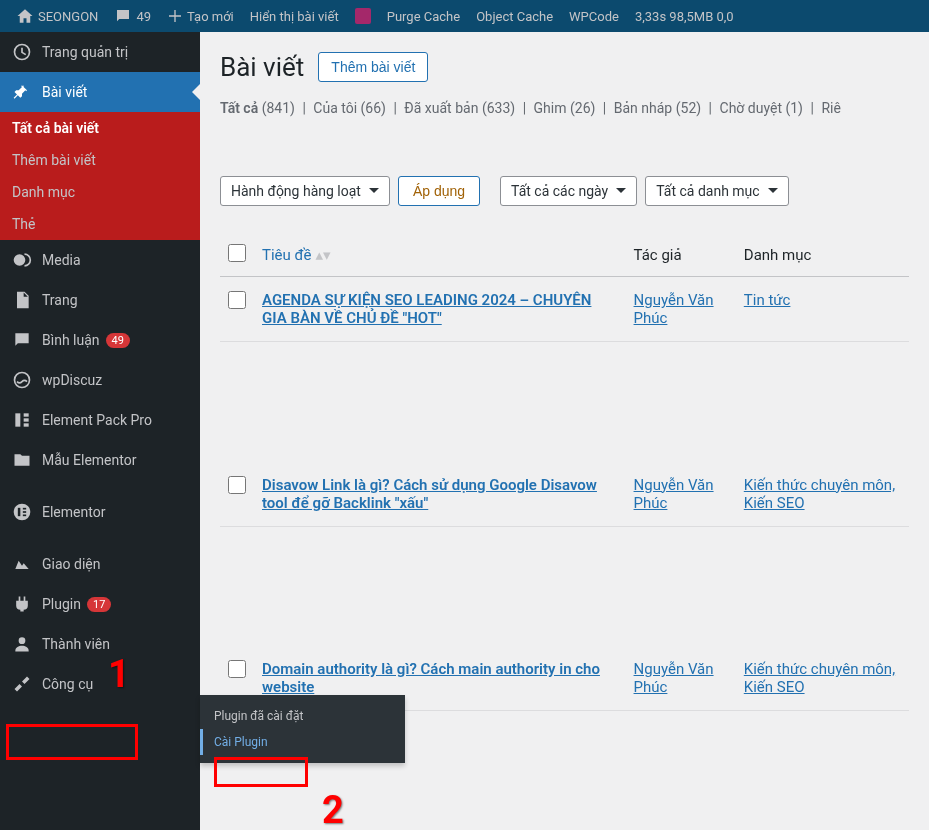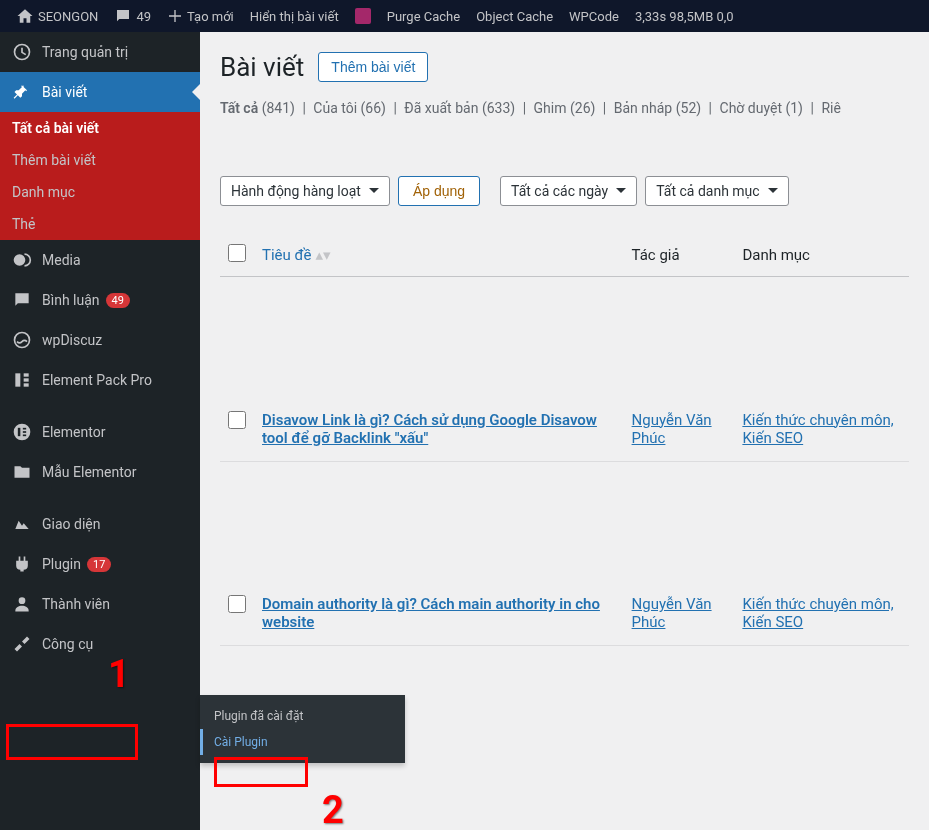--- a/index.html
+++ b/index.html
@@ -13,21 +13,21 @@
       font-size: 13px;
       width: 929px;
       height: 830px;
       overflow: hidden;
       position: relative;
     }
     
     
     .admin-bar {
       height: 32px;
-      background: #0f172a;
+      background: #0c4a6e;
       color: #c3c4c7;
       display: flex;
       align-items: center;
       padding: 0 8px;
       font-size: 13px;
     }
     .admin-bar-item {
       display: flex;
       align-items: center;
       padding: 0 8px;
@@ -371,20 +371,28 @@
     <div class="menu-item">
       <span class="menu-icon">
         <svg width="20" height="20" viewBox="0 0 24 24" fill="currentColor">
             <circle cx="9" cy="12" r="7"></circle>
             <path d="M15 5a7 7 0 0 1 0 14" fill="none" stroke="currentColor" stroke-width="2"></path>
           </svg>
       </span>
       <span class="menu-label">Media</span>
     </div>
 
+    <div class="menu-item">
+      <span class="menu-icon">
+        <svg width="20" height="20" viewBox="0 0 24 24" fill="currentColor">
+            <path d="M6 2h9l5 5v15H6V2zm8 1v5h5"></path>
+          </svg>
+      </span>
+      <span class="menu-label">Trang</span>
+    </div>
 
     <div class="menu-item">
       <span class="menu-icon">
         <svg width="20" height="20" viewBox="0 0 24 24" fill="currentColor">
             <path d="M4 4h16v12H7l-3 3V4z"></path>
           </svg>
       </span>
       <span class="menu-label">Bình luận</span>
       <span class="menu-badge">49</span>
     </div>
@@ -402,42 +410,42 @@
     <div class="menu-item">
       <span class="menu-icon">
         <svg width="20" height="20" viewBox="0 0 24 24" fill="currentColor">
             <rect x="4" y="4" width="6" height="16"></rect>
             <rect x="14" y="4" width="6" height="4"></rect>
             <rect x="14" y="10" width="6" height="4"></rect>
             <rect x="14" y="16" width="6" height="4"></rect>
           </svg>
       </span>
       <span class="menu-label">Element Pack Pro</span>
+    </div>
+
+    <div class="menu-item">
+      <span class="menu-icon">
+        <svg width="20" height="20" viewBox="0 0 24 24" fill="currentColor">
+            <path d="M3 5h7l2 2h9v12H3V5z"></path>
+          </svg>
+      </span>
+      <span class="menu-label">Mẫu Elementor</span>
     </div>
 
     <div class="menu-item" style="margin-top:12px;">
       <span class="menu-icon">
         <svg width="20" height="20" viewBox="0 0 24 24" fill="currentColor">
             <circle cx="12" cy="12" r="10"></circle>
             <rect x="7" y="7" width="3" height="10" fill="#1d2327"></rect>
             <rect x="13" y="7" width="4" height="2" fill="#1d2327"></rect>
             <rect x="13" y="11" width="4" height="2" fill="#1d2327"></rect>
             <rect x="13" y="15" width="4" height="2" fill="#1d2327"></rect>
           </svg>
       </span>
       <span class="menu-label">Elementor</span>
-    </div>
-
-    <div class="menu-item">
-      <span class="menu-icon">
-        <svg width="20" height="20" viewBox="0 0 24 24" fill="currentColor">
-            <path d="M3 5h7l2 2h9v12H3V5z"></path>
-          </svg>
-      </span>
-      <span class="menu-label">Mẫu Elementor</span>
     </div>
 
     <div class="menu-item" style="margin-top:12px;">
       <span class="menu-icon">
         <svg width="20" height="20" viewBox="0 0 24 24" fill="currentColor">
             <path d="M4 18l4-10 4 6 2-3 6 7H4z"></path>
           </svg>
       </span>
       <span class="menu-label">Giao diện</span>
     </div>
@@ -510,20 +518,26 @@
     <table class="wp-table">
       <thead>
         <tr>
           <th class="check"><input type="checkbox" style=""></th>
           <th><span>Tiêu đề</span><span class="sort-icon">▴▾</span></th>
           <th class="col-txt">Tác giả</th>
           <th class="col-txt">Danh mục</th>
         </tr>
       </thead>
       <tbody>
+        <tr>
+          <td class="check"><input type="checkbox" style=""></td>
+          <td><a href="#" class="row-title">AGENDA SỰ KIỆN SEO LEADING 2024 – CHUYÊN GIA BÀN VỀ CHỦ ĐỀ "HOT"</a></td>
+          <td><a href="#" class="cell-link">Nguyễn Văn Phúc</a></td>
+          <td><a href="#" class="cell-link">Tin tức</a></td>
+        </tr>
         <tr class="row-spacer">
             <td colspan="4" style="border:none;"></td>
           </tr>
         <tr>
           <td class="check"><input type="checkbox" style=""></td>
           <td><a href="#" class="row-title">Disavow Link là gì? Cách sử dụng Google Disavow tool để gỡ Backlink "xấu"</a></td>
           <td><a href="#" class="cell-link">Nguyễn Văn Phúc</a></td>
           <td><a href="#" class="cell-link">Kiến thức chuyên môn, Kiến SEO</a></td>
         </tr>
         <tr class="row-spacer">

